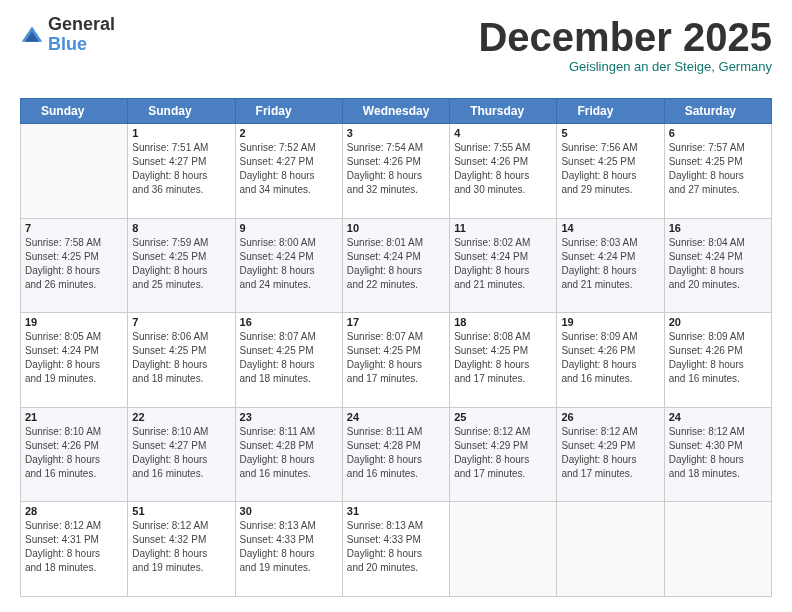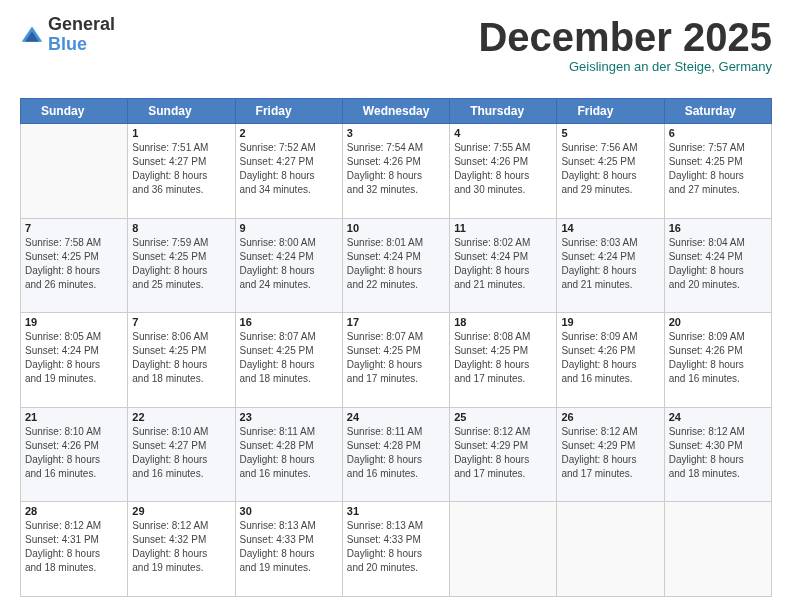--- a/index.html
+++ b/index.html
@@ -247,21 +247,21 @@
             <div class="day-num">24</div>
             <div class="day-info">Sunrise: 8:12 AM<br>Sunset: 4:30 PM<br>Daylight: 8 hours<br>and 18 minutes.</div>
           </td>
         </tr>
         <tr>
           <td>
             <div class="day-num">28</div>
             <div class="day-info">Sunrise: 8:12 AM<br>Sunset: 4:31 PM<br>Daylight: 8 hours<br>and 18 minutes.</div>
           </td>
           <td>
-            <div class="day-num">29</div>
+            <div class="day-num">51</div>
             <div class="day-info">Sunrise: 8:12 AM<br>Sunset: 4:32 PM<br>Daylight: 8 hours<br>and 19 minutes.</div>
           </td>
           <td>
             <div class="day-num">30</div>
             <div class="day-info">Sunrise: 8:13 AM<br>Sunset: 4:33 PM<br>Daylight: 8 hours<br>and 19 minutes.</div>
           </td>
           <td>
             <div class="day-num">31</div>
             <div class="day-info">Sunrise: 8:13 AM<br>Sunset: 4:33 PM<br>Daylight: 8 hours<br>and 20 minutes.</div>
           </td>

